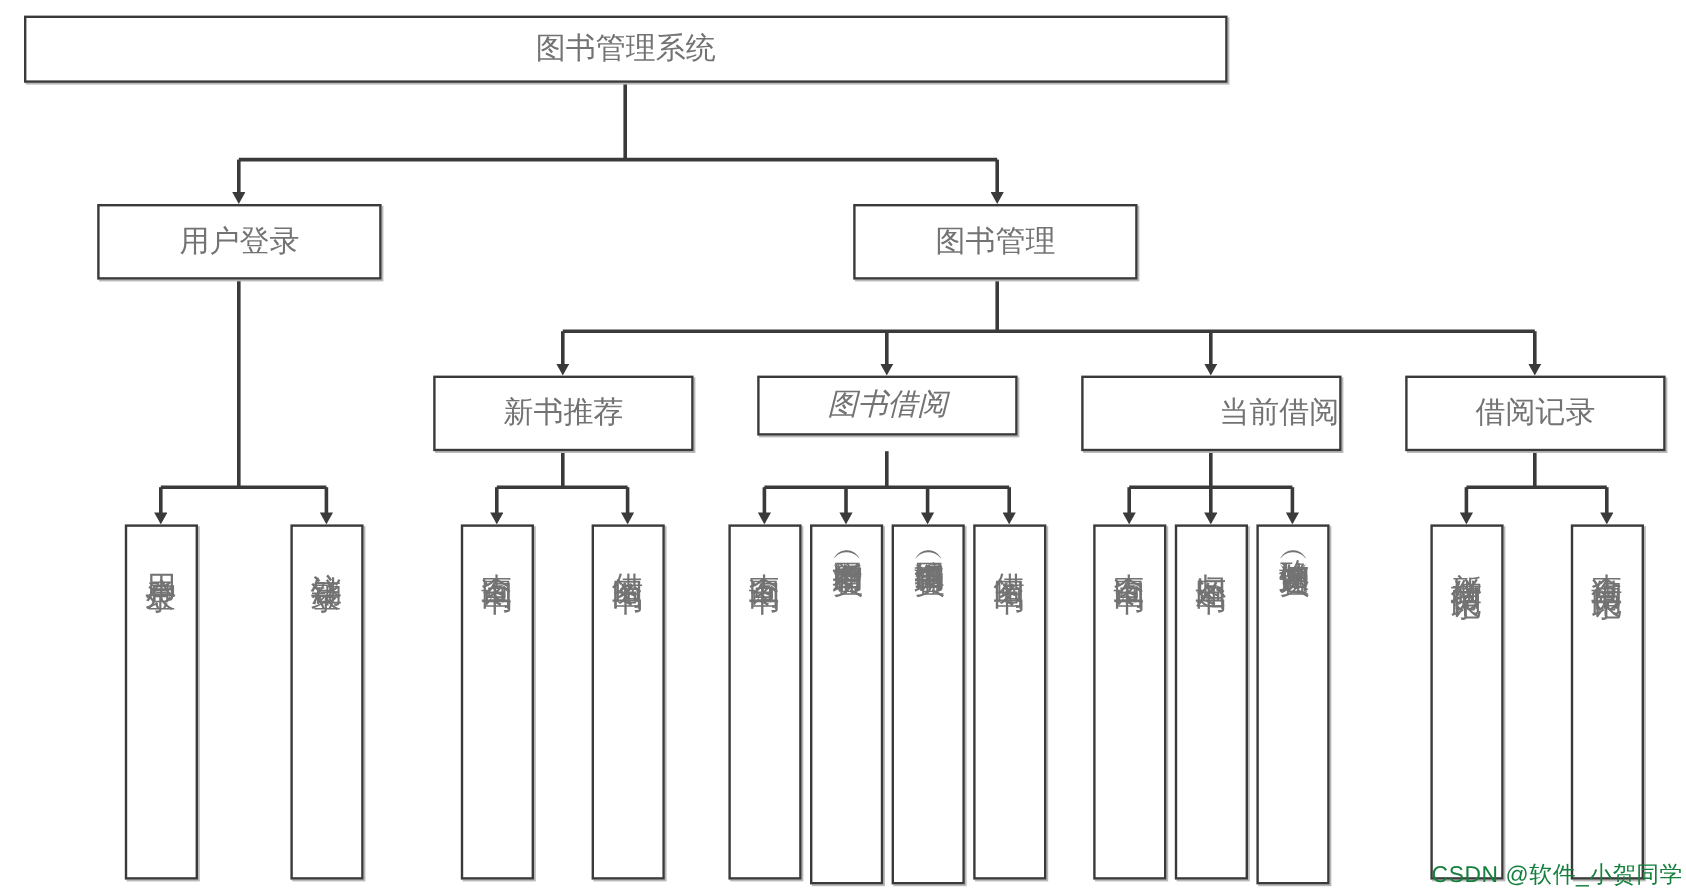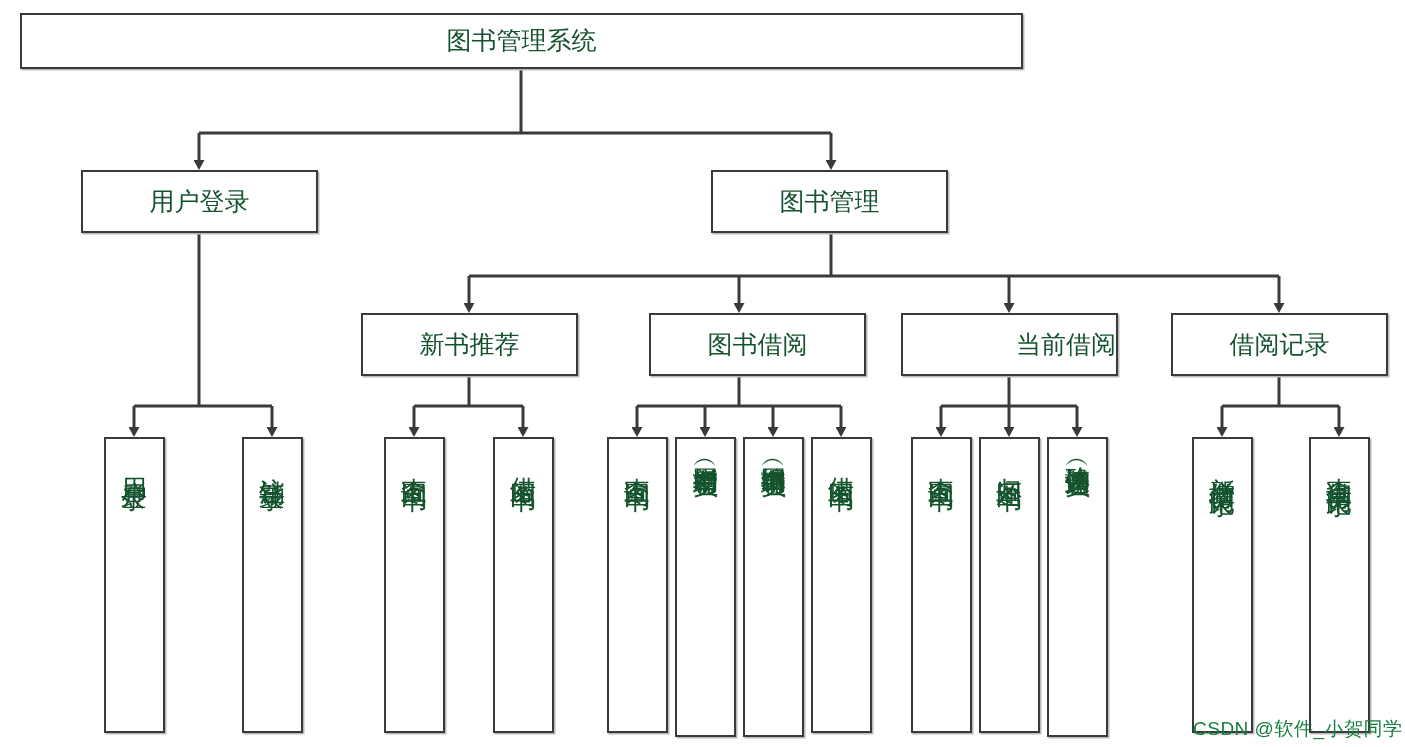--- a/index.html
+++ b/index.html
@@ -29,21 +29,21 @@
     position: absolute;
     box-sizing: border-box;
     background: #ffffff;
     border: 2px solid #3a3a3a;
     display: flex;
     align-items: center;
     justify-content: center;
     box-shadow: 1.5px 1.5px 0 0 #b9b9b9;
   }
   .node .label {
-    color: #14532d;
+    color: #737373;
     line-height: 1.18;
     text-align: center;
     white-space: pre;
   }
   .node.horiz .label {
     font-size: 25px;
   }
   .node.root .label {
     font-size: 25px;
   }
@@ -141,21 +141,21 @@
   </div>
 
   <div class="node horiz" style="left:361px; top:313px; width:217px; height:63px;">
     <span class="label">新书推荐</span>
   </div>
 
   <div class="node horiz" style="left:711px; top:170px; width:237px; height:63px;">
     <span class="label">图书管理</span>
   </div>
 
-  <div class="node horiz" style="left:649px; top:313px; width:217px; height:63px;">
+  <div class="node horiz" style="left:631px; top:313px; width:217px; height:50px;font-style:italic;">
     <span class="label">图书借阅</span>
   </div>
 
   <div class="node horiz" style="left:901px; top:313px; width:217px; height:63px;justify-content:flex-end;">
     <span class="label">当前借阅</span>
   </div>
 
   <div class="node horiz" style="left:1171px; top:313px; width:217px; height:63px;">
     <span class="label">借阅记录</span>
   </div>

